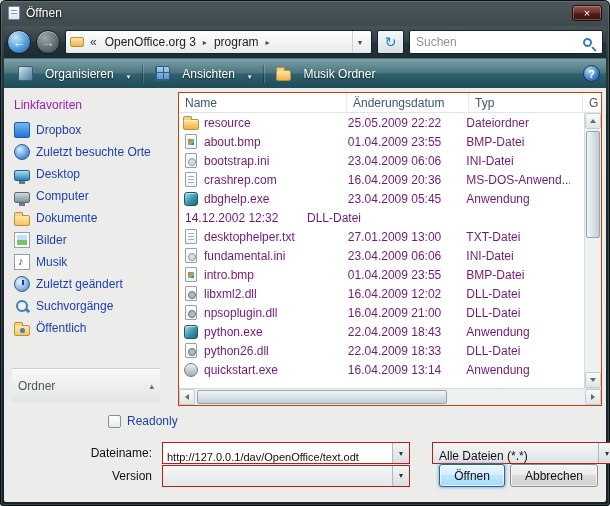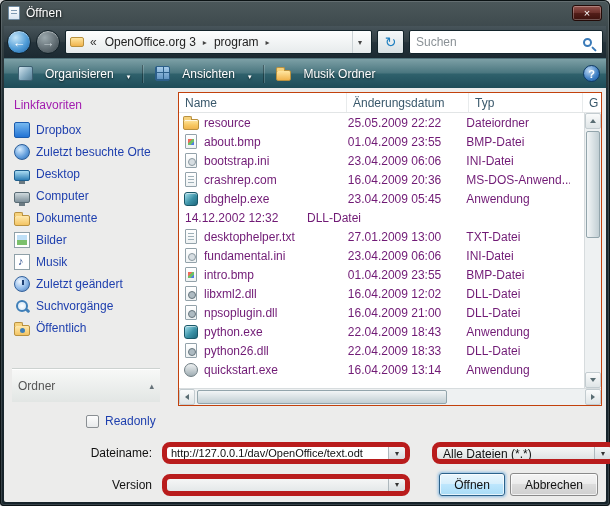--- a/index.html
+++ b/index.html
@@ -130,28 +130,28 @@
   .h-track{flex:1;position:relative}
   .h-thumb{position:absolute;top:1px;bottom:1px;left:2px;width:64%;background:linear-gradient(#f2f5f6,#c2cfd4);border:1px solid #93a5ac;border-radius:2px}
   .tri{width:0;height:0}
   .tri-up{border-left:3px solid transparent;border-right:3px solid transparent;border-bottom:4px solid #5a6d73}
   .tri-down{border-left:3px solid transparent;border-right:3px solid transparent;border-top:4px solid #5a6d73}
   .tri-left{border-top:3px solid transparent;border-bottom:3px solid transparent;border-right:4px solid #5a6d73}
   .tri-right{border-top:3px solid transparent;border-bottom:3px solid transparent;border-left:4px solid #5a6d73}
 
   
   .footer{flex:1;padding:6px 8px 0;color:#111}
-  .readonly-row{margin-left:74px;display:flex;align-items:center;gap:6px;height:18px}
+  .readonly-row{margin-left:96px;display:flex;align-items:center;gap:6px;height:18px}
   .checkbox{width:13px;height:13px;background:linear-gradient(#fdfdfd,#e8eaeb);border:1px solid #8a8f93;border-radius:2px;flex:none}
   .readonly-label{color:#1e3fae}
   .fn-row,.ver-row{display:flex;align-items:center}
   .fn-row{margin-top:12px}
-  .ver-row{margin-top:9px}
+  .ver-row{}
   .field-label{width:150px;flex:none;text-align:right;padding-right:10px}
-  .combo{height:22px;display:flex;align-items:flex-start;border:5px solid #b91c1c;border-radius:8px;background:#fff;min-width:0;overflow:hidden}
+  .combo{height:22px;display:flex;align-items:flex-end;border:1px solid #b91c1c;border-radius:0;background:#fff;min-width:0;overflow:hidden}
   .combo-input{flex:1;min-width:0;border:none;outline:none;background:transparent;font:11px "Liberation Sans",sans-serif;color:#111;padding:0 4px}
   .combo-text{flex:1;min-width:0;padding:0 6px;overflow:hidden;white-space:nowrap}
   .combo-arrow{width:17px;align-self:stretch;flex:none;display:flex;align-items:center;justify-content:center;font-size:8px;color:#333;
     background:linear-gradient(#f3f5f6,#d8dee1);border-left:1px solid #aeb8bd}
   .fn-combo,.ver-combo{width:248px;flex:none}
   .ft-combo{width:184px;flex:none;margin-left:22px;background:linear-gradient(#f5f6f6,#dfe3e4)}
   .ver-combo{background:linear-gradient(#f5f6f6,#e4e8e9)}
   .btns{margin-left:auto;display:flex;gap:5px}
   .btn{height:23px;padding:0 14px;border-radius:3px;display:flex;align-items:center;justify-content:center;color:#111;white-space:nowrap}
   .btn-default{background:linear-gradient(#eaf6fd,#d7effc 45%,#bde6fd 50%,#a9dcf6);border:1px solid #2c628b;

